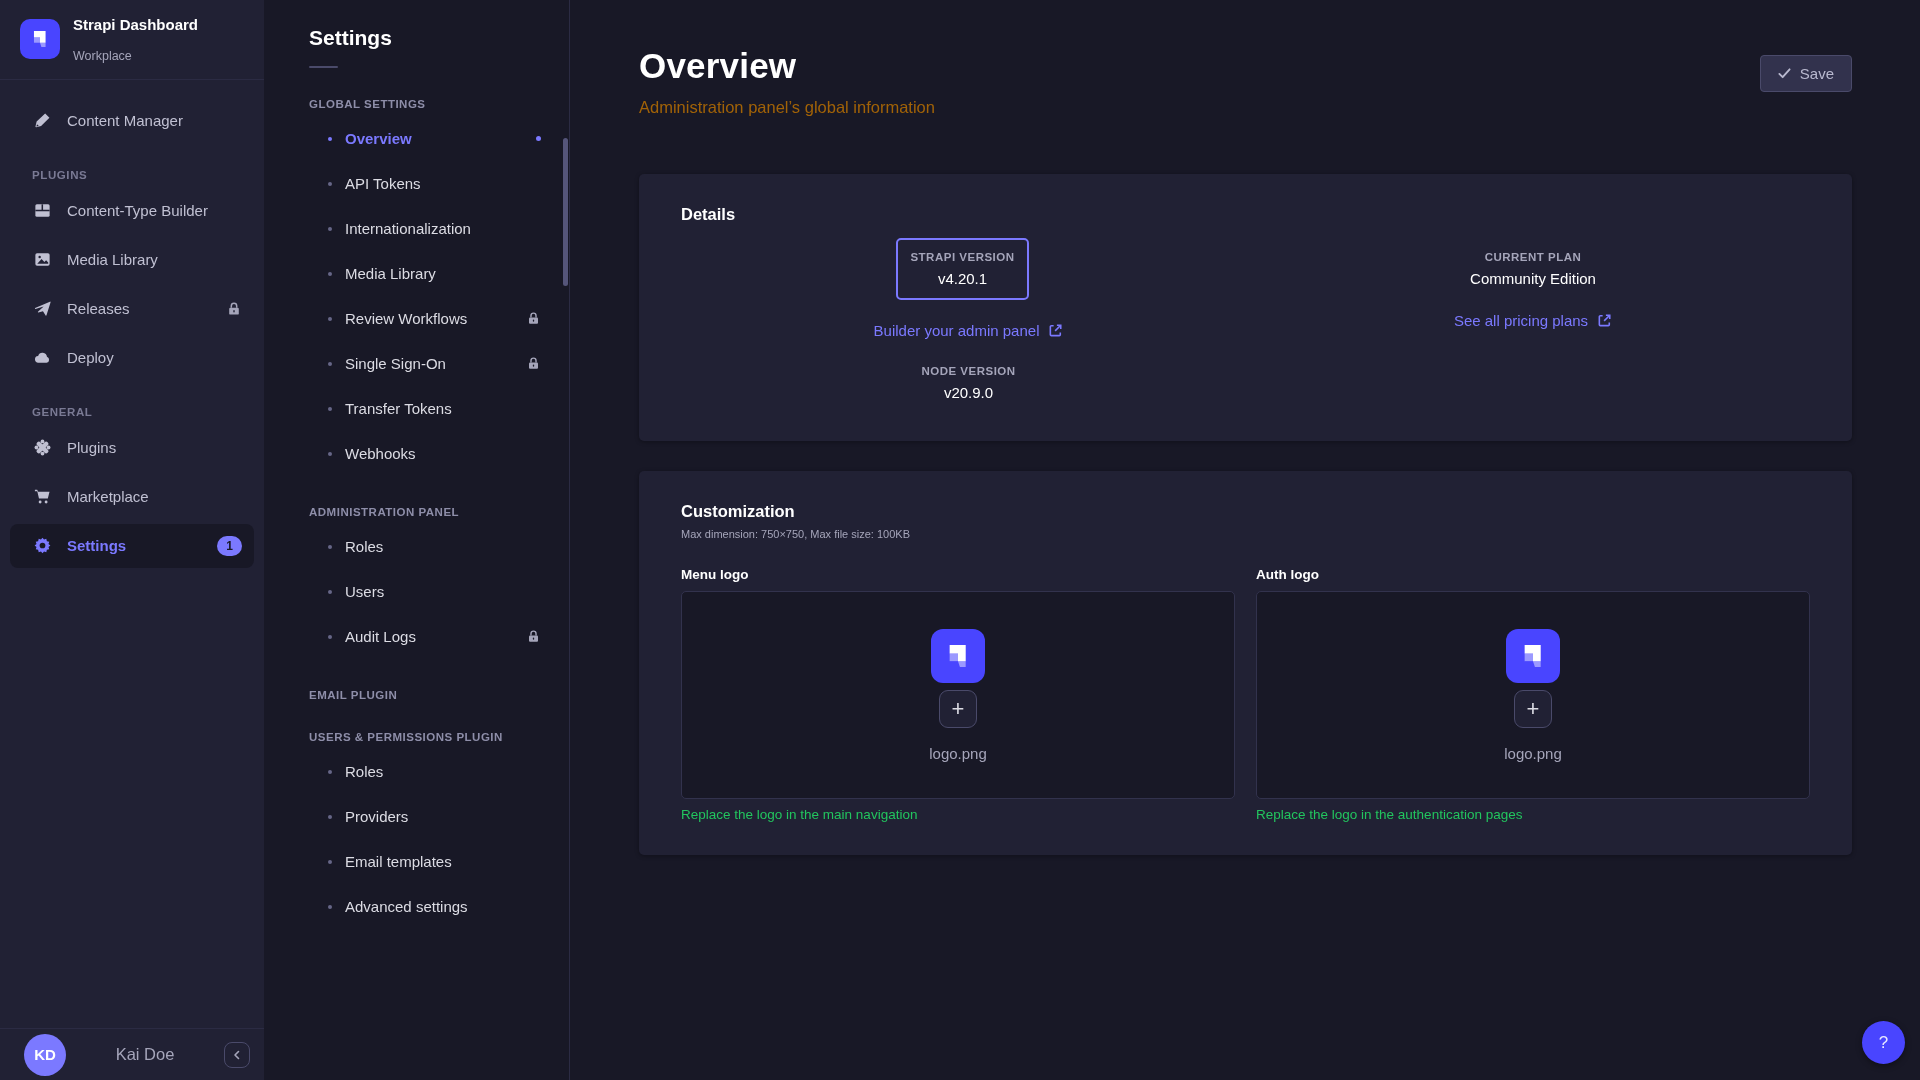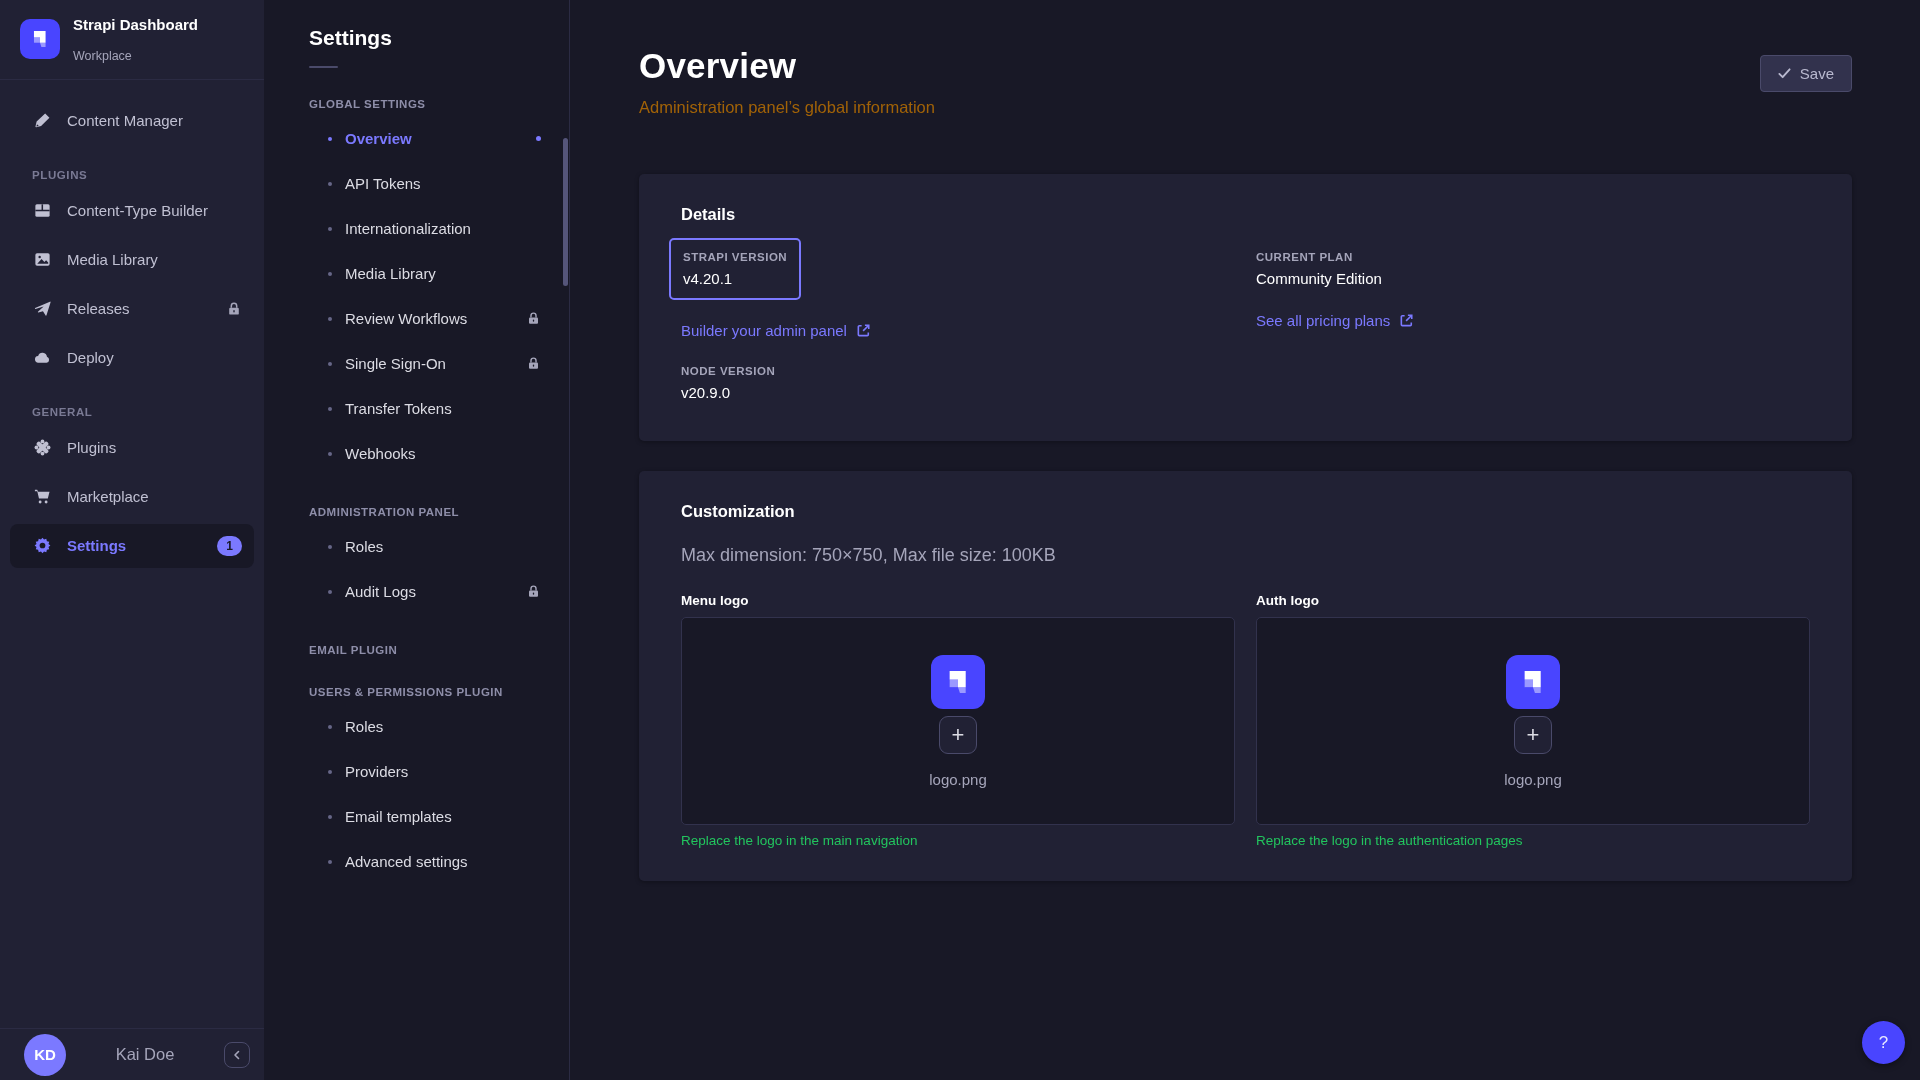--- a/index.html
+++ b/index.html
@@ -94,36 +94,36 @@
     background:#32324d; border:1px solid #4a4a6a; border-radius:4px;
     color:#b9b9cf; font-size:15px; font-family:inherit;
     padding:9px 17px; cursor:pointer; margin-top:9px;
   }
   .card {
     background:#212134; border-radius:5px; margin-top:57px;
     box-shadow:0 1px 4px rgba(3,3,5,.35);
     padding:31px 42px 40px 42px;
   }
   .card h2 { font-size:16.5px; font-weight:700; color:#ffffff; }
-  .details-grid { display:grid; grid-template-columns:575px 1fr; margin-top:14px; }
+  .details-grid { display:grid; grid-template-columns:575px 1fr; margin-top:14px;text-align:center; }
   .field-label {
     font-size:11.5px; font-weight:700; letter-spacing:.5px; text-transform:uppercase;
     color:#a5a5ba;
   }
   .field-value { font-size:15px; color:#ffffff; margin-top:7px; }
   .version-box {
     display:inline-block; border:2px solid #7b79ff; border-radius:5px;
     padding:11px 12px; min-width:128px; margin-left:-12px;
   }
   .purple-link {
     display:inline-flex; align-items:center; gap:9px;
     color:#7b79ff; font-size:15px; text-decoration:none; cursor:pointer; margin-top:22px;
   }
   .node-field { margin-top:25px; }
-  .cust-sub { font-size:18px; color:#a5a5ba; margin-top:24px; }
+  .cust-sub { font-size:11px; color:#a5a5ba; margin-top:7px; }
   .cust-grid { display:grid; grid-template-columns:1fr 1fr; column-gap:21px; margin-top:27px; }
   .logo-label { font-size:13.5px; font-weight:700; color:#ffffff; margin-bottom:9px; }
   .upload-box {
     height:208px; background:#181826; border:1px solid #32324d; border-radius:5px;
     display:flex; flex-direction:column; align-items:center; justify-content:center;
     cursor:pointer;
   }
   .upload-logo { width:54px; height:54px; border-radius:12px; background:#4945ff; display:flex; align-items:center; justify-content:center; }
   .plus-btn {
     width:38px; height:38px; margin-top:7px;
@@ -323,20 +323,24 @@
   </div>
   <div class="sn-item">
     <span class="dot"></span>
     <span class="sn-label">Webhooks</span>
   </div>
 
   <div class="sn-head">ADMINISTRATION PANEL</div>
   <div class="sn-item">
     <span class="dot"></span>
     <span class="sn-label">Roles</span>
+  </div>
+  <div class="sn-item">
+    <span class="dot"></span>
+    <span class="sn-label">Users</span>
   </div>
   <div class="sn-item">
     <span class="dot"></span>
     <span class="sn-label">Audit Logs</span>
     <span class="sn-lock">
         <svg class="ic" width="15" height="15" viewBox="0 0 16 16">
           <rect x="3.2" y="6.8" width="9.6" height="6.8" rx="1.2" fill="#a5a5ba"></rect>
           <path d="M5.3 6.8V5a2.7 2.7 0 0 1 5.4 0v1.8" fill="none" stroke="#a5a5ba" stroke-width="1.5"></path>
           <rect x="7.3" y="9" width="1.4" height="2.4" rx=".7" fill="#181826"></rect>
         </svg>

